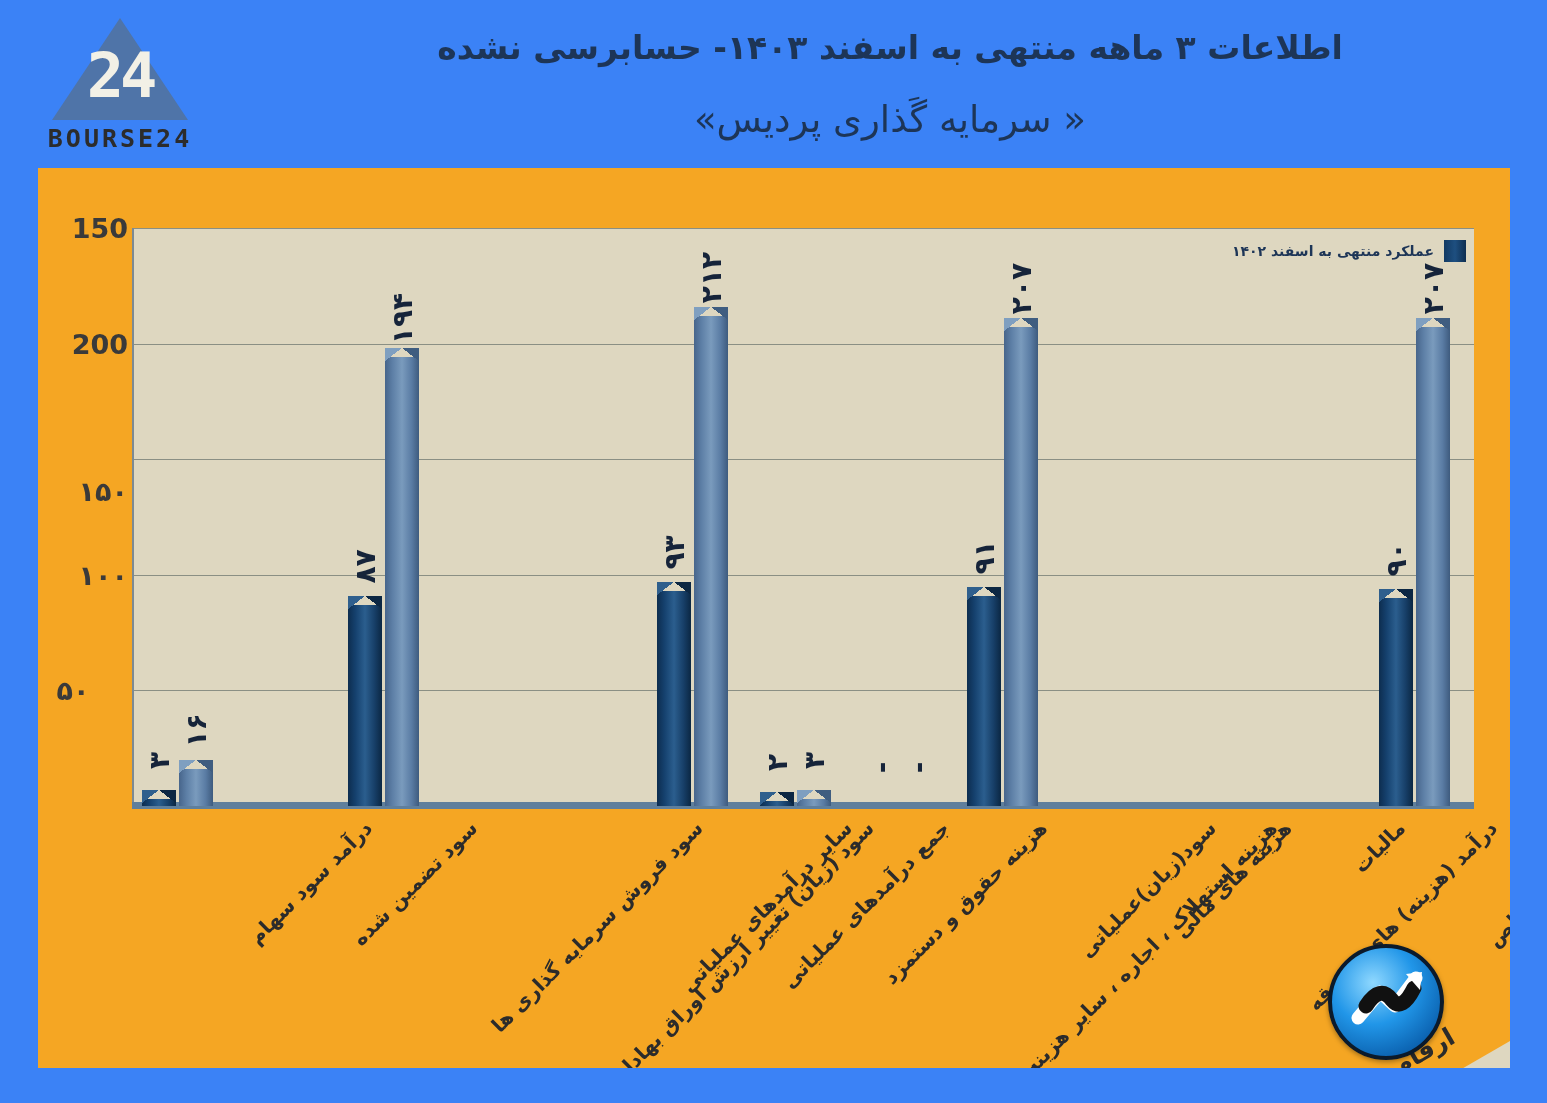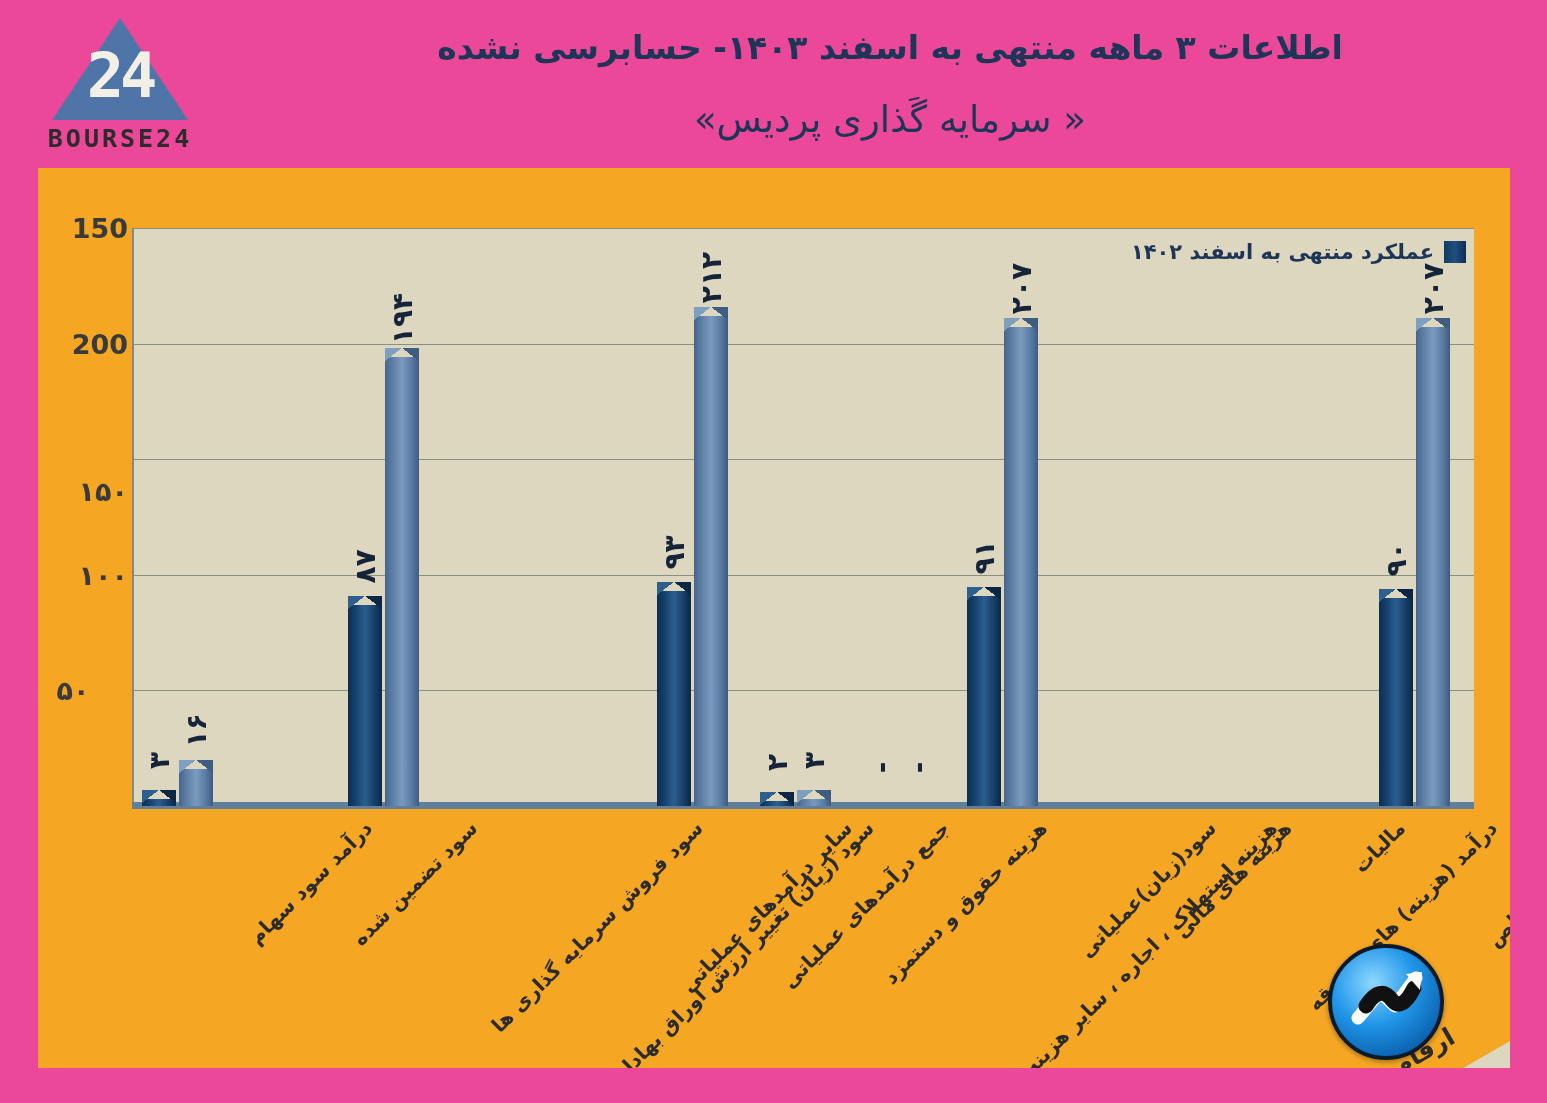--- a/index.html
+++ b/index.html
@@ -6,21 +6,21 @@
   html,body{margin:0;padding:0;}
   body{
     width:1547px;height:1103px;
     background:#ded7c0;
     font-family:"DejaVu Sans","Liberation Sans",sans-serif;
     overflow:hidden;
     position:relative;
   }
 
   
-  #page{position:absolute;inset:0;background:#ec4899;padding-left:26px;}
+  #page{position:absolute;inset:0;background:#3b82f6;padding-left:26px;}
 
   
   #header{position:absolute;left:0;top:0;width:1547px;height:168px;}
 
   
   #logo{position:absolute;left:30px;top:18px;width:180px;height:140px;}
   #logo .tri{
     position:absolute;left:22px;top:0;width:0;height:0;
     border-left:68px solid transparent;border-right:68px solid transparent;
     border-bottom:102px solid #4f74a8;
@@ -93,21 +93,21 @@
     color:#3a3a3a;font-size:27px;font-weight:bold;
     transform:translateY(-50%);
   }
 
   
   #legend{position:absolute;right:44px;top:72px;direction:rtl;}
   .legend-row{display:flex;align-items:center;gap:10px;margin-bottom:24px;}
   .legend-swatch{width:22px;height:22px;display:inline-block;}
   .sw-1402{background:linear-gradient(90deg,#123a63 0%,#1e4f80 50%,#0e2e50 100%);}
   .sw-1403{background:linear-gradient(90deg,#4b6d95 0%,#6f90b5 50%,#3d5c80 100%);}
-  .legend-label{color:#1d3557;font-size:21px;font-weight:bold;white-space:nowrap;}
+  .legend-label{color:#1d3557;font-size:14px;font-weight:bold;white-space:nowrap;}
 
   
   #bars{position:absolute;left:94px;top:60px;width:1340px;height:578px;}
   .group{position:absolute;bottom:0;height:100%;}
   .bar{
     position:absolute;bottom:0;width:34px;
   }
   .bar .body{
     position:absolute;left:0;bottom:0;width:100%;height:100%;
   }

